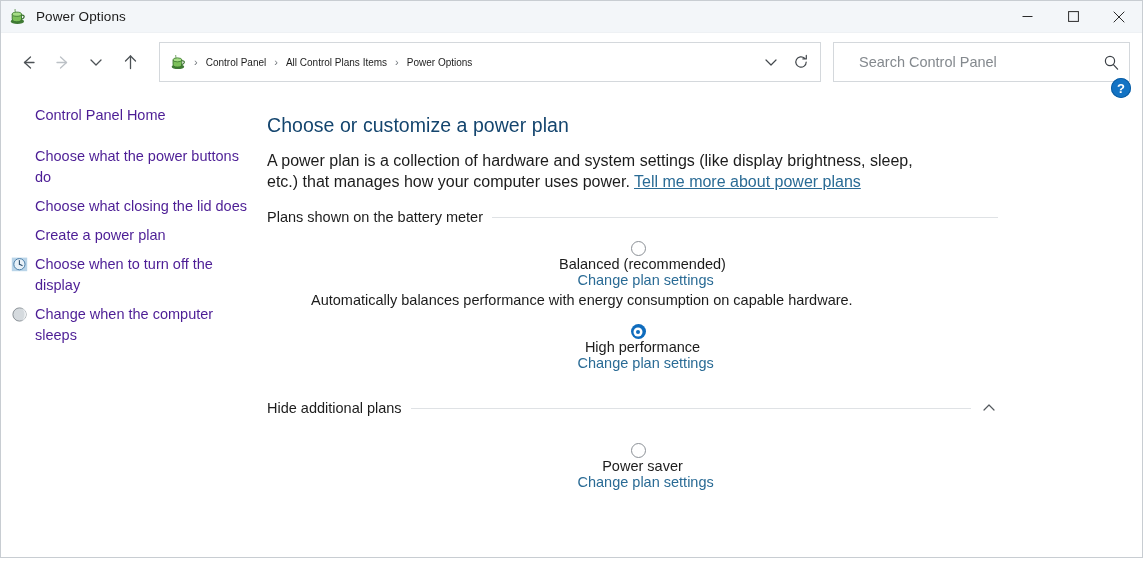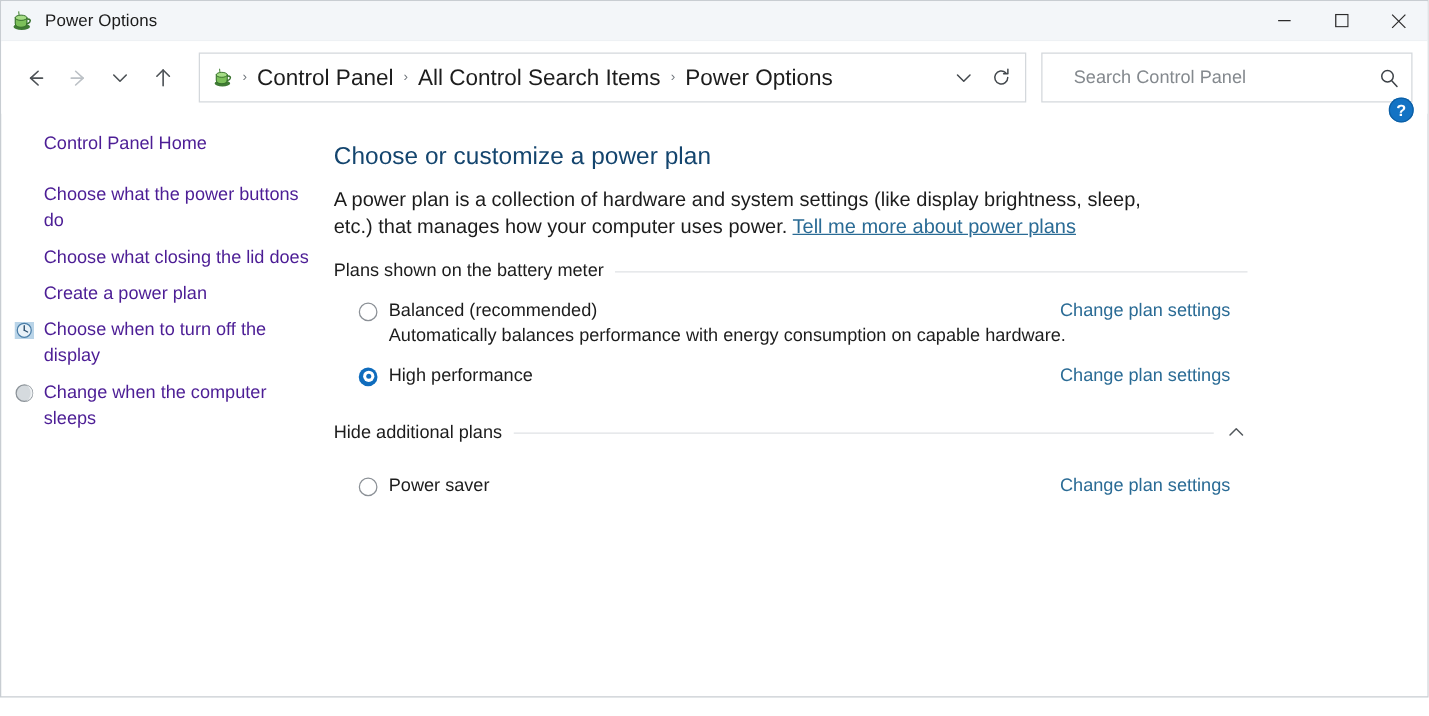--- a/index.html
+++ b/index.html
@@ -107,21 +107,21 @@
     margin-right: 4px;
   }
   .crumbs {
     display: flex;
     align-items: center;
     flex: 1;
     min-width: 0;
     overflow: hidden;
   }
   .crumb {
-    font-size: 18px;
+    font-size: 10px;
     color: #1d1d1d;
     padding: 3px 5px;
     white-space: nowrap;
     border-radius: 3px;
     text-align: center;
   }
   .crumb-sep {
     color: #70767c;
     font-size: 11px;
     padding: 0 3px;
@@ -280,20 +280,21 @@
     justify-content: center;
     color: #53585d;
   }
 
   .plan-row {
     display: flex;
     align-items: center;
     padding-left: 20px;
     padding-right: 4px;
     margin-bottom: 4px;
+    flex-direction: column;
   }
   .radio {
     width: 15px;
     height: 15px;
     border-radius: 50%;
     border: 1.5px solid #8b9096;
     background: #fff;
     flex: none;
     margin-right: 9px;
     box-sizing: border-box;
@@ -418,21 +419,21 @@
           <path d="M3.2 6.2 h9.3 v4.6 a4.65 3 0 0 1 -9.3 0 z" fill="none" stroke="#36702b" stroke-width="0.9"></path>
           <ellipse cx="7.85" cy="6.2" rx="4.65" ry="2.1" fill="#a6dd86" stroke="#36702b" stroke-width="0.8"></ellipse>
           <path d="M12.4 7.2 c2.6 -0.4 3.4 1.2 2.3 2.6 c-0.8 1 -1.9 1.2 -2.6 1.1" fill="none" stroke="#36702b" stroke-width="1.2"></path>
           <path d="M6 4.4 c0.9 -1.2 -0.6 -2 0.2 -3.3" fill="none" stroke="#4f8c3f" stroke-width="0.9"></path>
         </svg>
       </span>
       <div class="crumbs">
         <span class="crumb-sep">›</span>
         <span class="crumb">Control Panel</span>
         <span class="crumb-sep">›</span>
-        <span class="crumb">All Control Search Items</span>
+        <span class="crumb">All Control Plans Items</span>
         <span class="crumb-sep">›</span>
         <span class="crumb">Power Options</span>
       </div>
       <div class="addr-action">
         <svg width="16" height="16" viewBox="0 0 16 16">
             <path d="M3 6 L8 11 L13 6" fill="none" stroke="currentColor" stroke-width="1.2" stroke-linecap="round" stroke-linejoin="round"></path>
           </svg>
       </div>
       <div class="addr-action">
         <svg width="16" height="16" viewBox="0 0 16 16">

